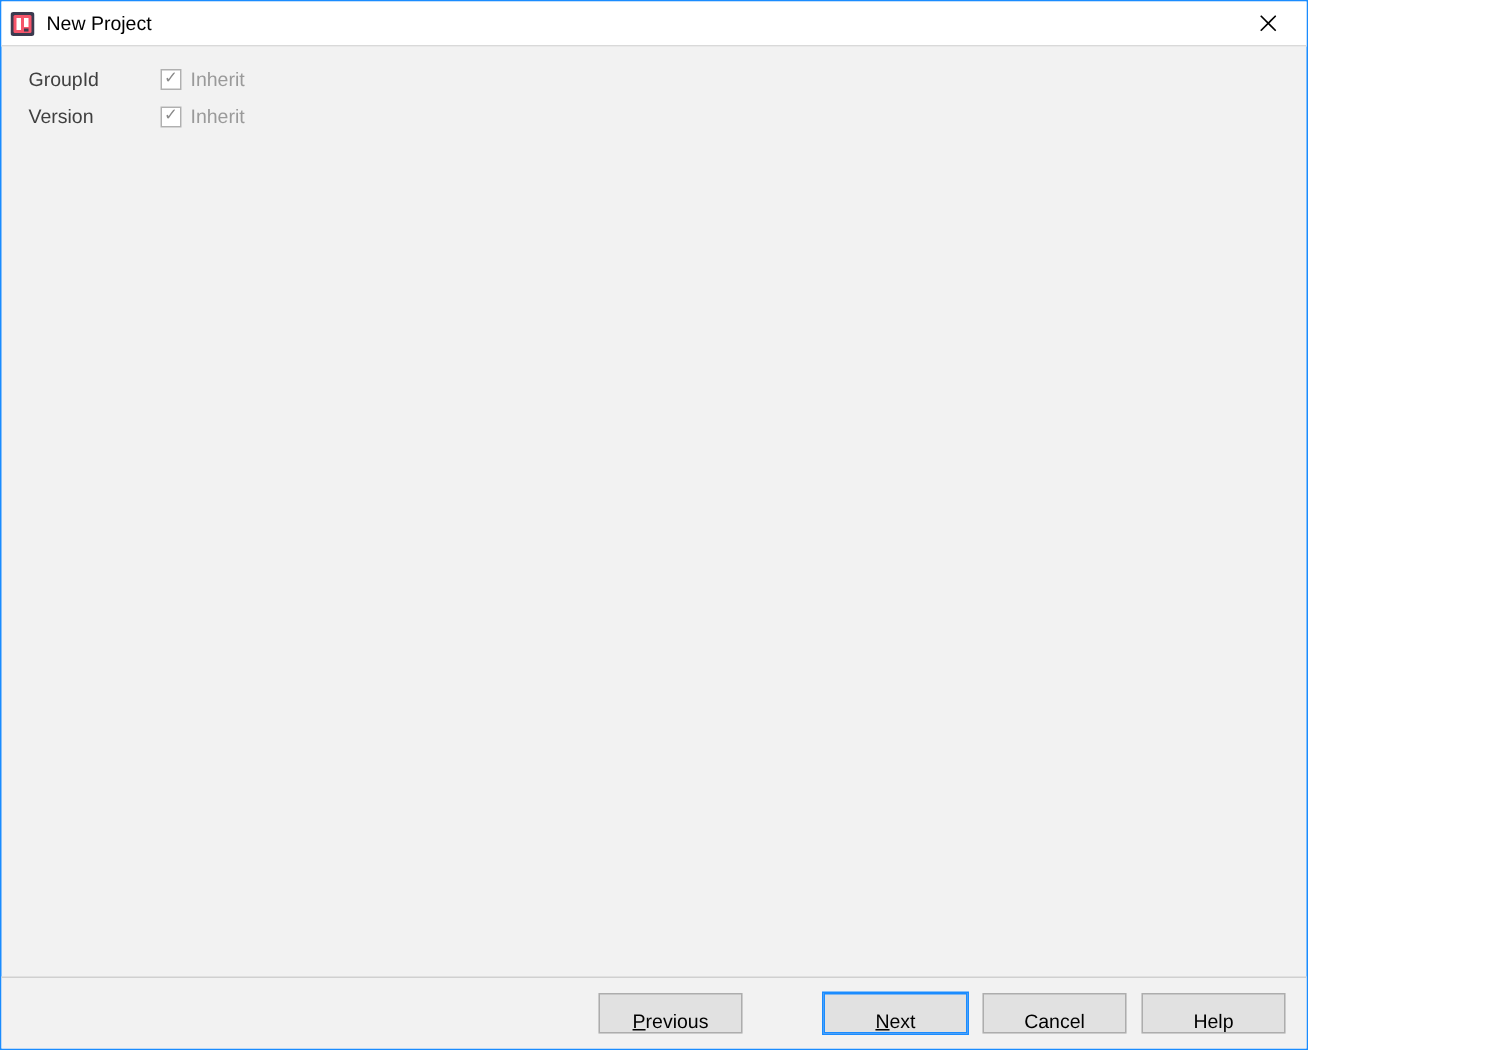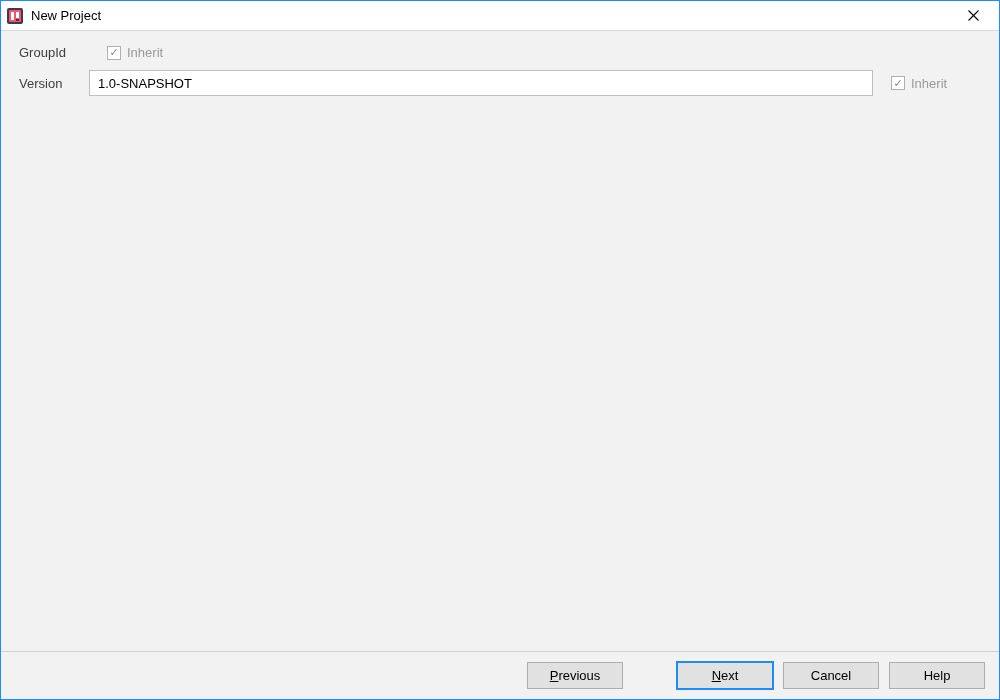--- a/index.html
+++ b/index.html
@@ -1,18 +1,18 @@
 <!DOCTYPE html>
 <html><head>
 <meta charset="utf-8">
 <style>
   * { box-sizing: border-box; margin: 0; padding: 0; }
   html, body { width: 1000px; height: 700px; font-family: "Segoe UI", Tahoma, sans-serif; font-size: 13px; overflow: hidden; }
   .window {
-    width: 1000px; height: 700px;
+    width: 872px; height: 700px;
     border: 1px solid #1a8cff;
     background: #f2f2f2;
     display: flex; flex-direction: column;
     position: relative;
   }
   .titlebar {
     height: 30px;
     background: #ffffff;
     display: flex; align-items: center;
     padding: 0 6px;
@@ -78,21 +78,21 @@
     display: flex; align-items: center; justify-content: flex-end;
     padding: 0 14px;
     gap: 10px;
   }
   .btn {
     min-width: 96px; height: 27px;
     border: 1px solid #adadad;
     background: #e1e1e1;
     color: #000;
     font-family: inherit; font-size: 13px;
-    display: flex; align-items: center; justify-content: center;
+    display: flex; align-items: flex-end; justify-content: center;
     cursor: default;
   }
   .btn.primary {
     border: 1px solid #1a8cff;
     box-shadow: 0 0 0 1px #1a8cff;
     background: #e1e1e1;
     margin-left: 44px;
   }
   .mn { text-decoration: underline; }
 </style>
@@ -126,21 +126,20 @@
       <div class="label">GroupId</div>
       <div class="inherit-box">
         <span class="cb">✓</span>
         <span>Inherit</span>
       </div>
     </div>
 
 
     <div class="form-row">
       <div class="label">Version</div>
-      <input type="text" class="text" value="1.0-SNAPSHOT" style="">
       <div class="inherit-box">
         <span class="cb">✓</span>
         <span>Inherit</span>
       </div>
     </div>
 
   </div>
 
   <div class="footer">
     <div class="btn">

